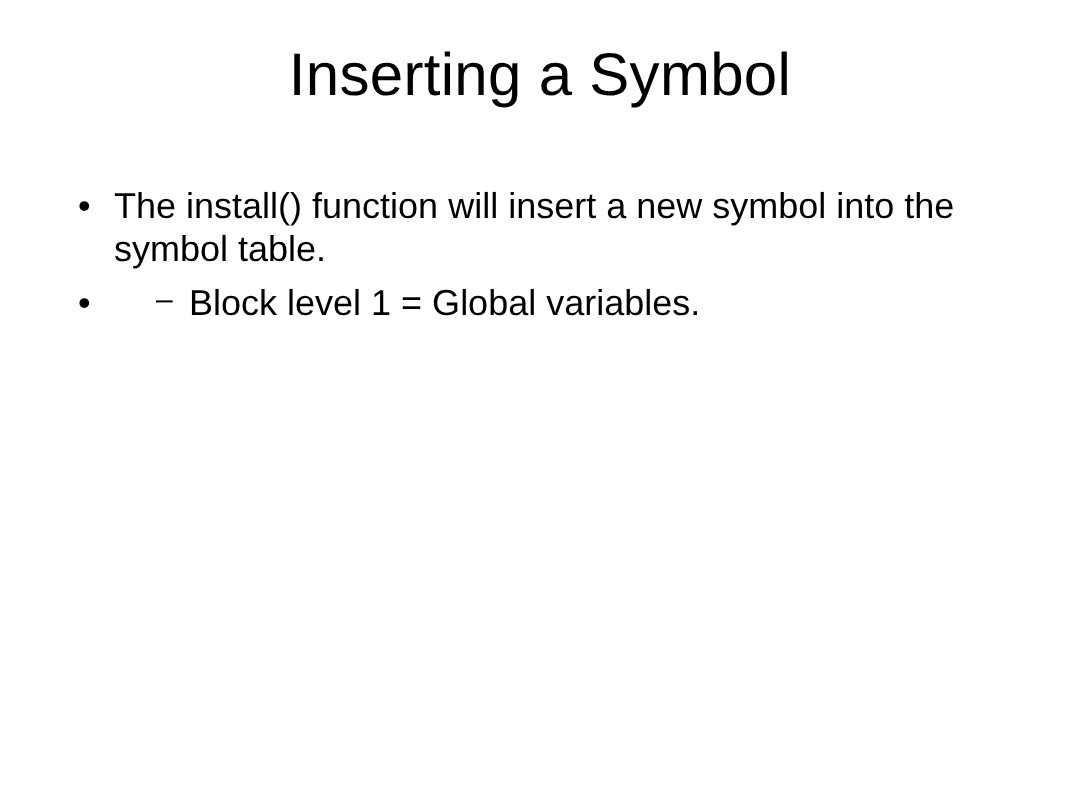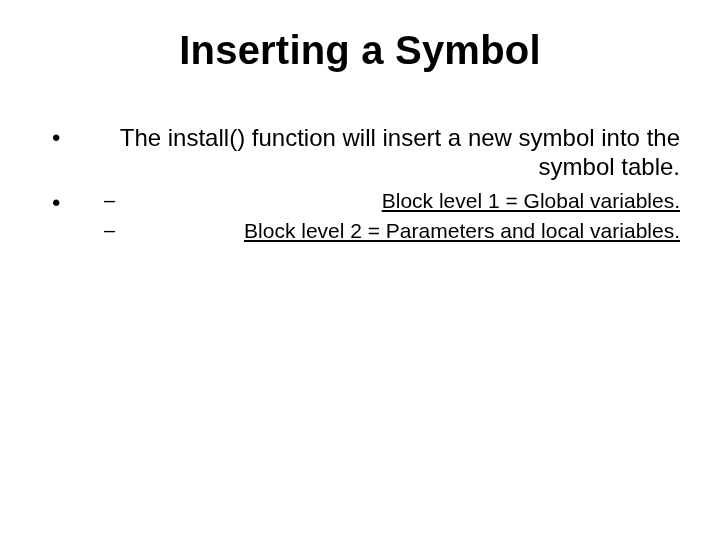--- a/index.html
+++ b/index.html
@@ -14,52 +14,50 @@
   }
   .slide {
     width: 720px;
     height: 540px;
     box-sizing: border-box;
     padding: 28px 40px 40px 40px;
   }
   .title {
     text-align: center;
     font-size: 40px;
-    font-weight: 700;
+    font-weight: 400;
     margin: 0 0 50px 0;
     letter-spacing: 0.2px;
   }
   ul.level1 {
     list-style: none;
     margin: 0;
     padding: 0 0 0 12px;
     font-size: 24px;
     line-height: 1.22;
   }
   ul.level1 > li {
     position: relative;
     padding-left: 24px;
     margin: 0 0 6px 0;
-    text-align: right;
   }
   ul.level1 > li::before {
     content: "•";
     position: absolute;
     left: 0;
     top: 0;
     font-size: 24px;
     line-height: 1.22;
   }
   ul.level2 {
     list-style: none;
     margin: 4px 0 10px 0;
     padding: 0 0 0 28px;
-    font-size: 21px;
+    font-size: 24px;
     line-height: 1.25;
-    text-decoration: underline;
   }
   ul.level2 > li {
     position: relative;
     padding-left: 22px;
     margin: 0 0 4px 0;
   }
   ul.level2 > li::before {
     content: "–";
     position: absolute;
     left: 0;
@@ -75,19 +73,16 @@
 
   <ul class="level1">
     <li>
       <span>The install() function will insert a new symbol into the symbol table.</span>
     </li>
     <li>
       <ul class="level2">
         <li>
           <span>Block level 1 = Global variables.</span>
         </li>
-        <li>
-          <span>Block level 2 = Parameters and local variables.</span>
-        </li>
       </ul>
     </li>
   </ul>
 </div>
 
 </body></html>

